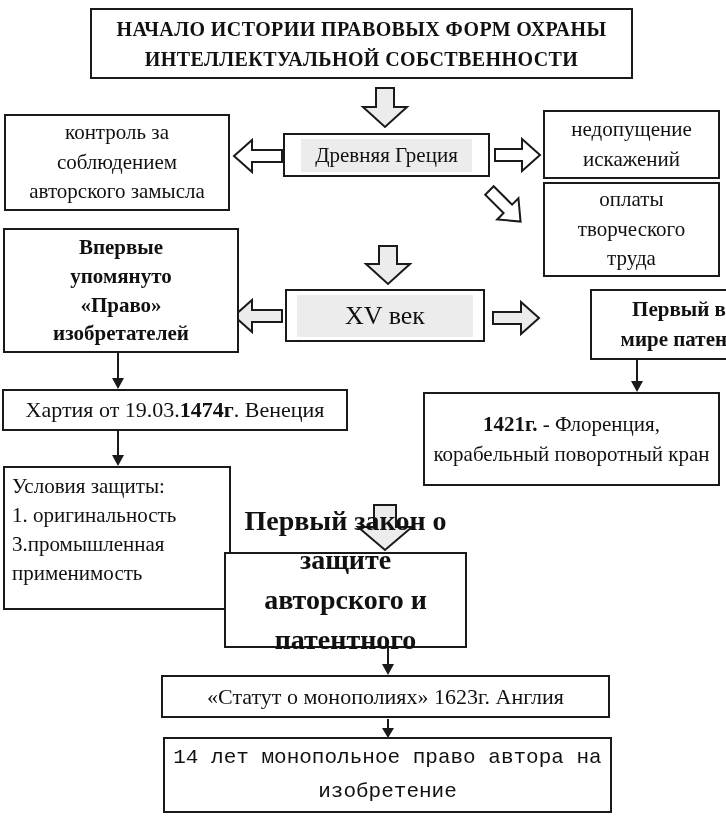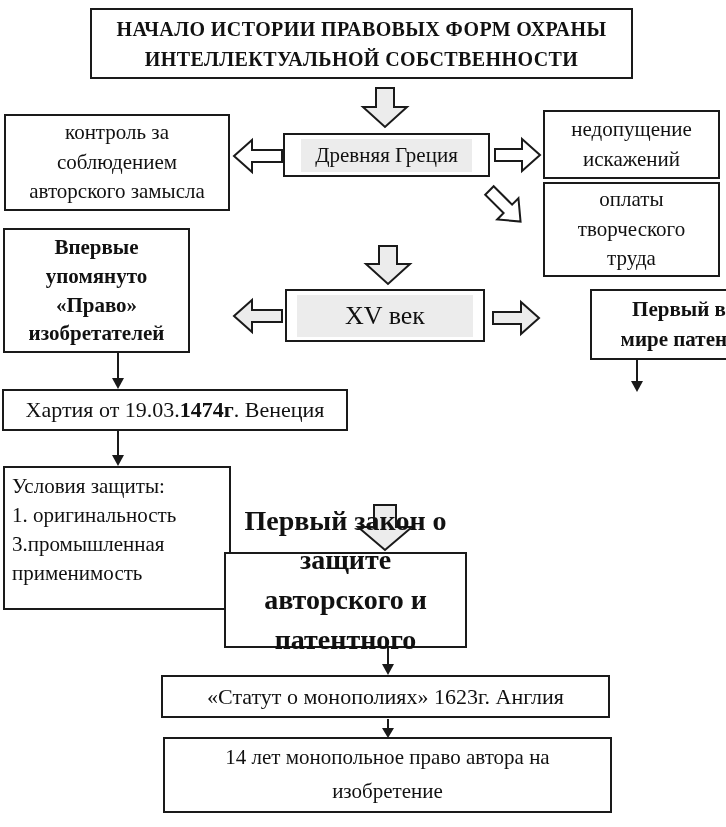--- a/index.html
+++ b/index.html
@@ -76,21 +76,21 @@
   <div class="box" style="left:285px;top:289px;width:200px;height:53px;font-size:26px;">
     <span class="hl" style="padding:6px 48px;">XV век</span>
   </div>
 
   <span class="icon" style="left:233px;top:297px;width:50px;height:38px;">
     <svg width="50" height="38" viewBox="0 0 50 38">
       <polygon points="49,13 19,13 19,3 1,19 19,35 19,25 49,25" fill="#ececec" stroke="#1a1a1a" stroke-width="2"></polygon>
     </svg>
   </span>
 
-  <div class="box pre bold" style="left:3px;top:228px;width:187px;height:125px;font-size:21px;line-height:1.37;">Впервые
+  <div class="box pre bold" style="left:3px;top:228px;width:236px;height:125px;font-size:21px;line-height:1.37;">Впервые
 упомянуто
 «Право»
 изобретателей</div>
 
   <span class="icon" style="left:492px;top:299px;width:48px;height:38px;">
     <svg width="48" height="38" viewBox="0 0 48 38">
       <polygon points="1,13 29,13 29,3 47,19 29,35 29,25 1,25" fill="#ececec" stroke="#1a1a1a" stroke-width="2"></polygon>
     </svg>
   </span>
 
@@ -110,20 +110,25 @@
     </div>
   </div>
 
   <span class="icon" style="left:629px;top:360px;width:16px;height:32px;">
     <svg width="16" height="32" viewBox="0 0 16 32">
       <line x1="8" y1="0" x2="8" y2="22" stroke="#1a1a1a" stroke-width="2"></line>
       <polygon points="2,21 14,21 8,32" fill="#1a1a1a"></polygon>
     </svg>
   </span>
 
+  <div class="box" style="left:423px;top:392px;width:297px;height:94px;font-size:21px;line-height:1.45;padding:0 8px;">
+    <div>
+      <span class="bold">1421г.</span><span> - Флоренция, корабельный поворотный кран</span>
+    </div>
+  </div>
 
   <span class="icon" style="left:110px;top:431px;width:16px;height:35px;">
     <svg width="16" height="35" viewBox="0 0 16 35">
       <line x1="8" y1="0" x2="8" y2="25" stroke="#1a1a1a" stroke-width="2"></line>
       <polygon points="2,24 14,24 8,35" fill="#1a1a1a"></polygon>
     </svg>
   </span>
 
   <div class="box" style="left:3px;top:466px;width:228px;height:144px;font-size:21px;line-height:1.38;align-items:flex-start;">
     <div class="conditions-inner">
@@ -152,16 +157,16 @@
 
   <div class="box" style="left:161px;top:675px;width:449px;height:43px;font-size:22px;">«Статут о монополиях» 1623г. Англия</div>
 
   <span class="icon" style="left:380px;top:719px;width:16px;height:19px;">
     <svg width="16" height="19" viewBox="0 0 16 19">
       <line x1="8" y1="0" x2="8" y2="10" stroke="#1a1a1a" stroke-width="2"></line>
       <polygon points="2,9 14,9 8,19" fill="#1a1a1a"></polygon>
     </svg>
   </span>
 
-  <div class="box pre" style="left:163px;top:737px;width:449px;height:76px;font-size:21px;line-height:1.6;">14 лет монопольное право автора на
+  <div class="box pre" style="left:163px;top:737px;width:449px;height:76px;font-size:21px;line-height:1.6;font-family:Liberation Mono, monospace;">14 лет монопольное право автора на
 изобретение</div>
 
 </div>
 
 </body></html>

